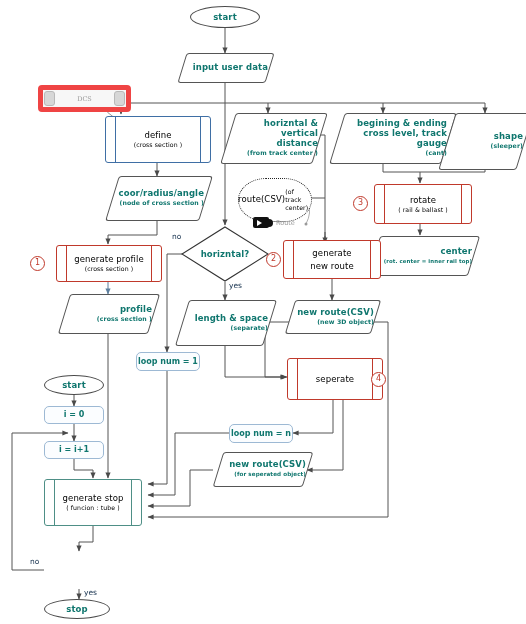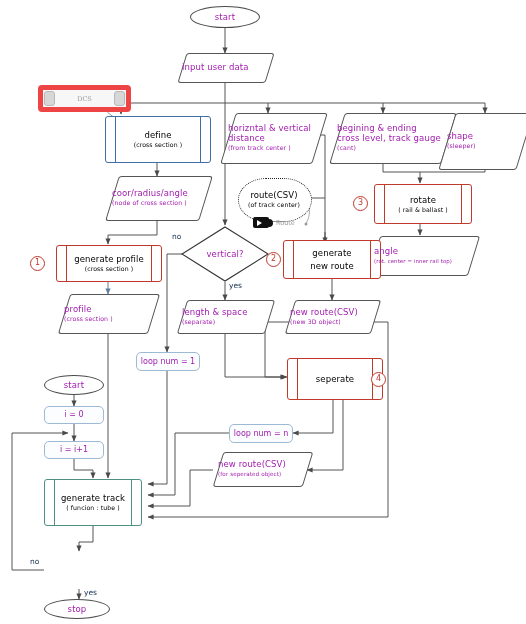--- a/index.html
+++ b/index.html
@@ -1,20 +1,20 @@
 <!DOCTYPE html>
 <html><head>
 <meta charset="utf-8">
 <style>
   html,body{margin:0;padding:0;background:#ffffff;}
   body{font-family:"DejaVu Sans","Liberation Sans",sans-serif;}
   #stage{position:relative;width:526px;height:624px;background:#fff;overflow:hidden;}
   #wires{position:absolute;left:0;top:0;width:526px;height:624px;}
   .node{position:absolute;box-sizing:border-box;display:flex;flex-direction:column;
-        align-items:center;justify-content:center;text-align:left;color:#a21caf;}
+        align-items:center;justify-content:center;text-align:right;color:#0f766e;font-weight:bold;}
   .t1{font-size:8.5px;line-height:10px;letter-spacing:.1px;}
   .t2{font-size:6.2px;line-height:8px;letter-spacing:.1px;margin-top:1px;}
   .t1b{font-size:8px;line-height:10px;}
 
   
   .term{border:1.1px solid #4a4a4a;border-radius:50%;background:#fff;}
   .term .t1{font-size:8.5px;}
 
   
   .para{background:transparent;}
@@ -41,21 +41,21 @@
   
   .circnum{position:absolute;width:13px;height:13px;border:1.3px solid #c0392b;
      border-radius:50%;color:#c0392b;font-size:8px;line-height:11px;text-align:center;
      background:#fff;font-family:"DejaVu Sans",sans-serif;}
 
   
   .cyl{position:absolute;}
   .cyl .body{position:absolute;left:0;top:0;width:100%;height:100%;
       border:1.2px dotted #222;border-radius:28px/50%;background:#fff;}
   .cyl .lbl{position:relative;z-index:3;width:100%;height:100%;display:flex;
-      flex-direction:column;align-items:center;justify-content:center;}
+      flex-direction:row;align-items:center;justify-content:center;}
 
   
   .dcs{position:absolute;border:5px solid #ef4444;background:#f7f7f7;border-radius:4px;}
   .dcs .cap{position:absolute;top:1px;bottom:1px;width:9px;background:#d7d7d7;
       border:1px solid #b9b9b9;border-radius:3px;}
   .dcs .lbl{position:absolute;left:0;right:0;top:0;bottom:0;display:flex;
       align-items:center;justify-content:center;color:#9a9a9a;
       font-family:"DejaVu Serif",serif;font-size:6.5px;}
 
   
@@ -263,45 +263,45 @@
     <div style="position:absolute;left:0;right:0;top:0;bottom:0;display:flex;flex-direction:column;align-items:center;justify-content:center;">
       <div class="t1">rotate</div>
       <div class="t2">( rail &amp; ballast )</div>
     </div>
   </div>
   <div class="circnum" style="left:353px;top:196px;">3</div>
 
   <div class="node para" style="left:374px;top:236px;width:98px;height:38px;">
     <div class="inner"></div>
     <div class="lbl">
-      <div class="t1">angle</div>
+      <div class="t1">center</div>
       <div class="t2" style="font-size:5.4px;">(rot. center = inner rail top)</div>
     </div>
   </div>
 
   <div class="node dia" style="left:181px;top:226px;width:88px;height:56px;">
     <svg class="inner" viewBox="0 0 88 56" xmlns="http://www.w3.org/2000/svg">
       <polygon points="44,1 87,28 44,55 1,28" fill="#fff" stroke="#333" stroke-width="1.1"></polygon>
     </svg>
-    <div class="lbl t1">vertical?</div>
+    <div class="lbl t1">horizntal?</div>
   </div>
   <div class="edgelbl" style="left:172px;top:232px;">no</div>
   <div class="edgelbl" style="left:229px;top:281px;">yes</div>
 
   <div class="sub red" style="left:283px;top:240px;width:96px;height:37px;">
     <div class="bar" style="left:9px;"></div>
     <div class="bar" style="right:9px;"></div>
     <div style="position:absolute;left:0;right:0;top:0;bottom:0;display:flex;flex-direction:column;align-items:center;justify-content:center;text-align:right;">
       <div class="t1">generate</div>
       <div class="t1" style="margin-top:3px;">new route</div>
     </div>
   </div>
   <div class="circnum" style="left:266px;top:252px;">2</div>
 
-  <div class="node para" style="left:182px;top:300px;width:86px;height:32px;">
+  <div class="node para" style="left:182px;top:300px;width:86px;height:44px;">
     <div class="inner"></div>
     <div class="lbl">
       <div class="t1">length &amp; space</div>
       <div class="t2">(separate)</div>
     </div>
   </div>
 
   <div class="node para" style="left:290px;top:300px;width:84px;height:32px;">
     <div class="inner"></div>
     <div class="lbl">
@@ -344,21 +344,21 @@
   </div>
 
   <div class="node proc" style="left:44px;top:441px;width:60px;height:18px;">
     <div class="t1b">i = i+1</div>
   </div>
 
   <div class="sub teal" style="left:44px;top:479px;width:96px;height:45px;">
     <div class="bar" style="left:9px;"></div>
     <div class="bar" style="right:9px;"></div>
     <div style="position:absolute;left:0;right:0;top:0;bottom:0;display:flex;flex-direction:column;align-items:center;justify-content:center;">
-      <div class="t1">generate track</div>
+      <div class="t1">generate stop</div>
       <div class="t2">( funcion : tube )</div>
     </div>
   </div>
 
   <div class="edgelbl" style="left:30px;top:557px;">no</div>
   <div class="edgelbl" style="left:84px;top:588px;">yes</div>
 
   <div class="node term" style="left:44px;top:599px;width:66px;height:20px;">
     <div class="t1">stop</div>
   </div>

